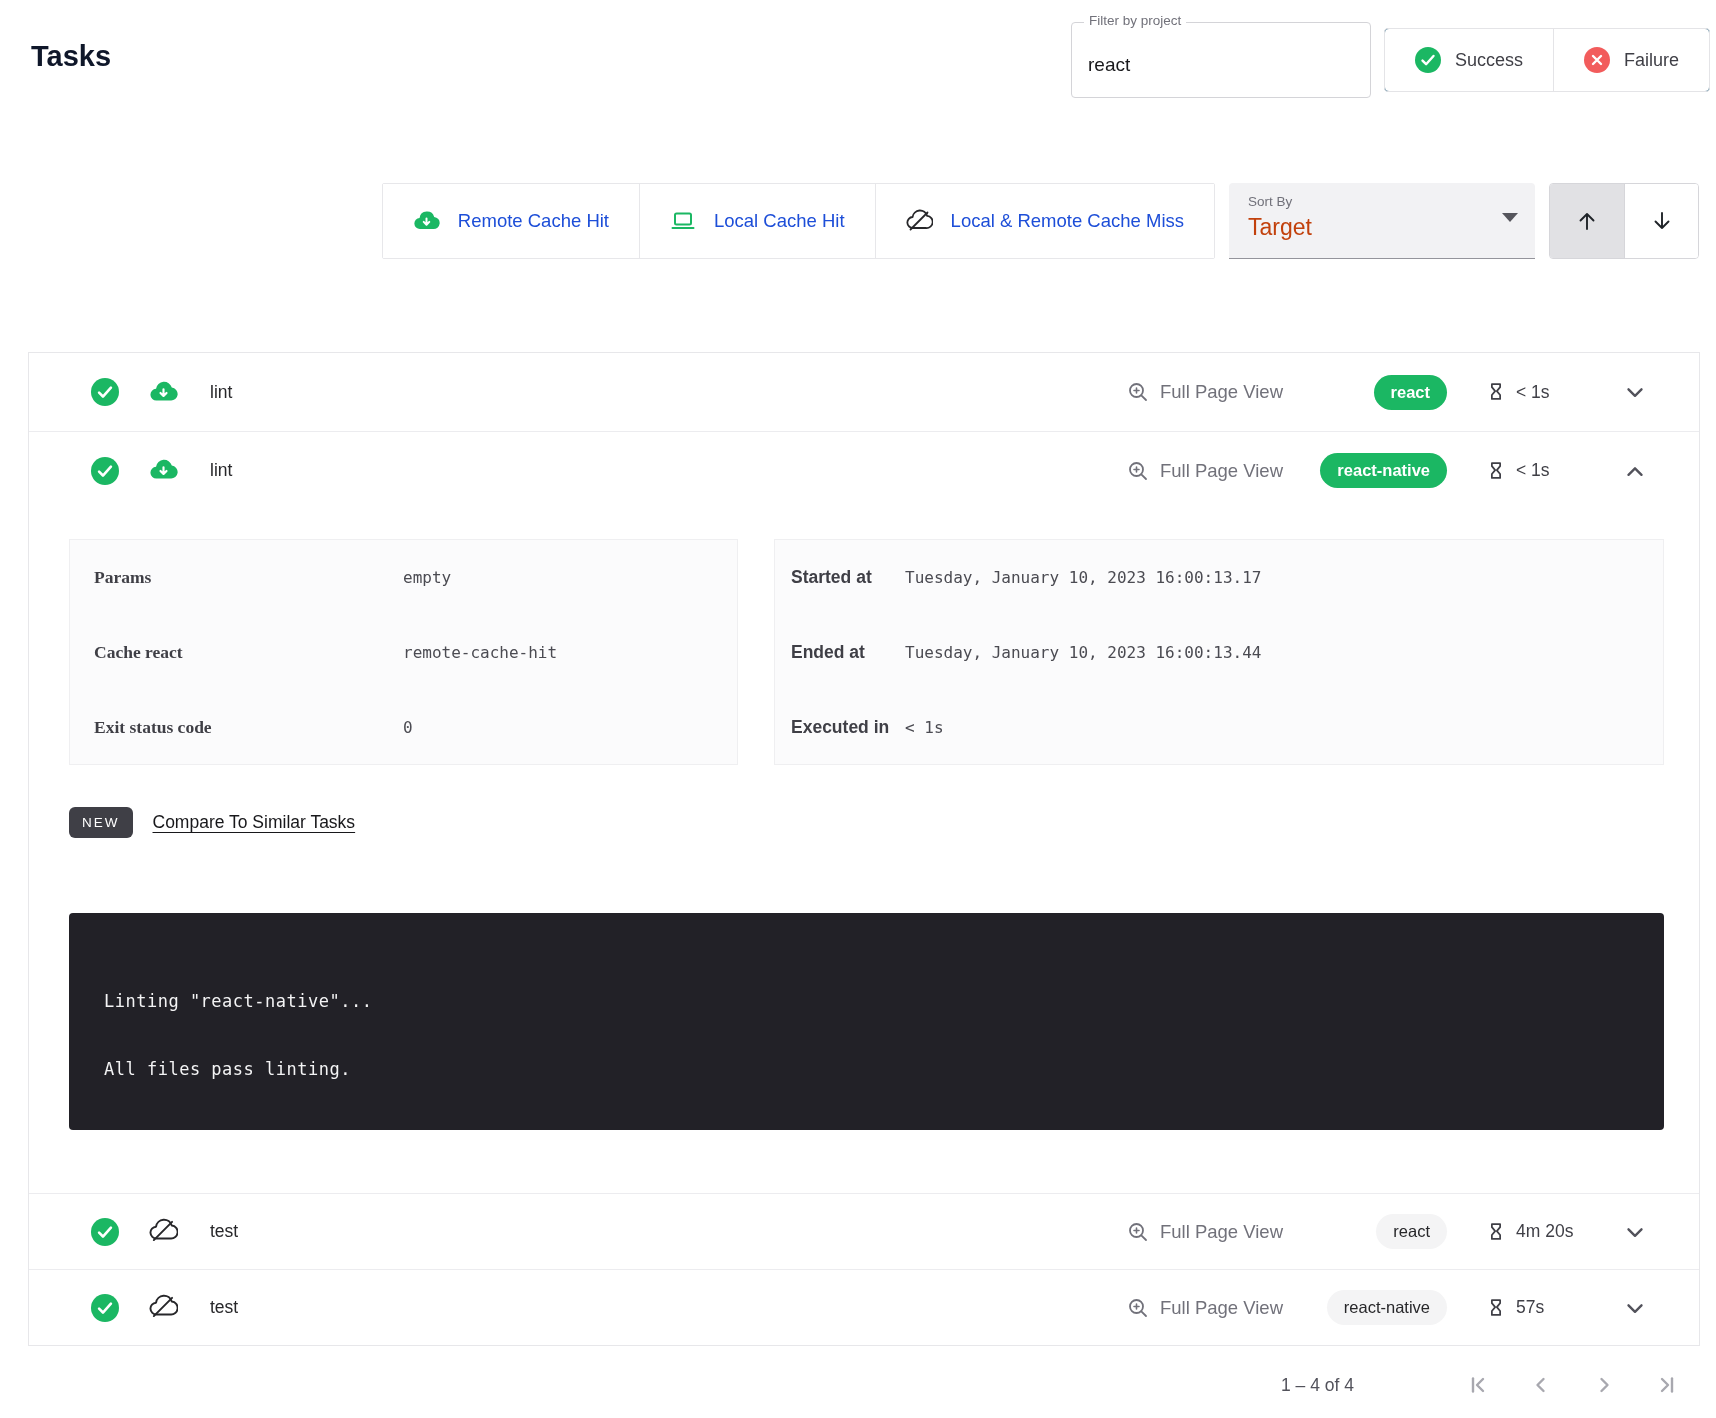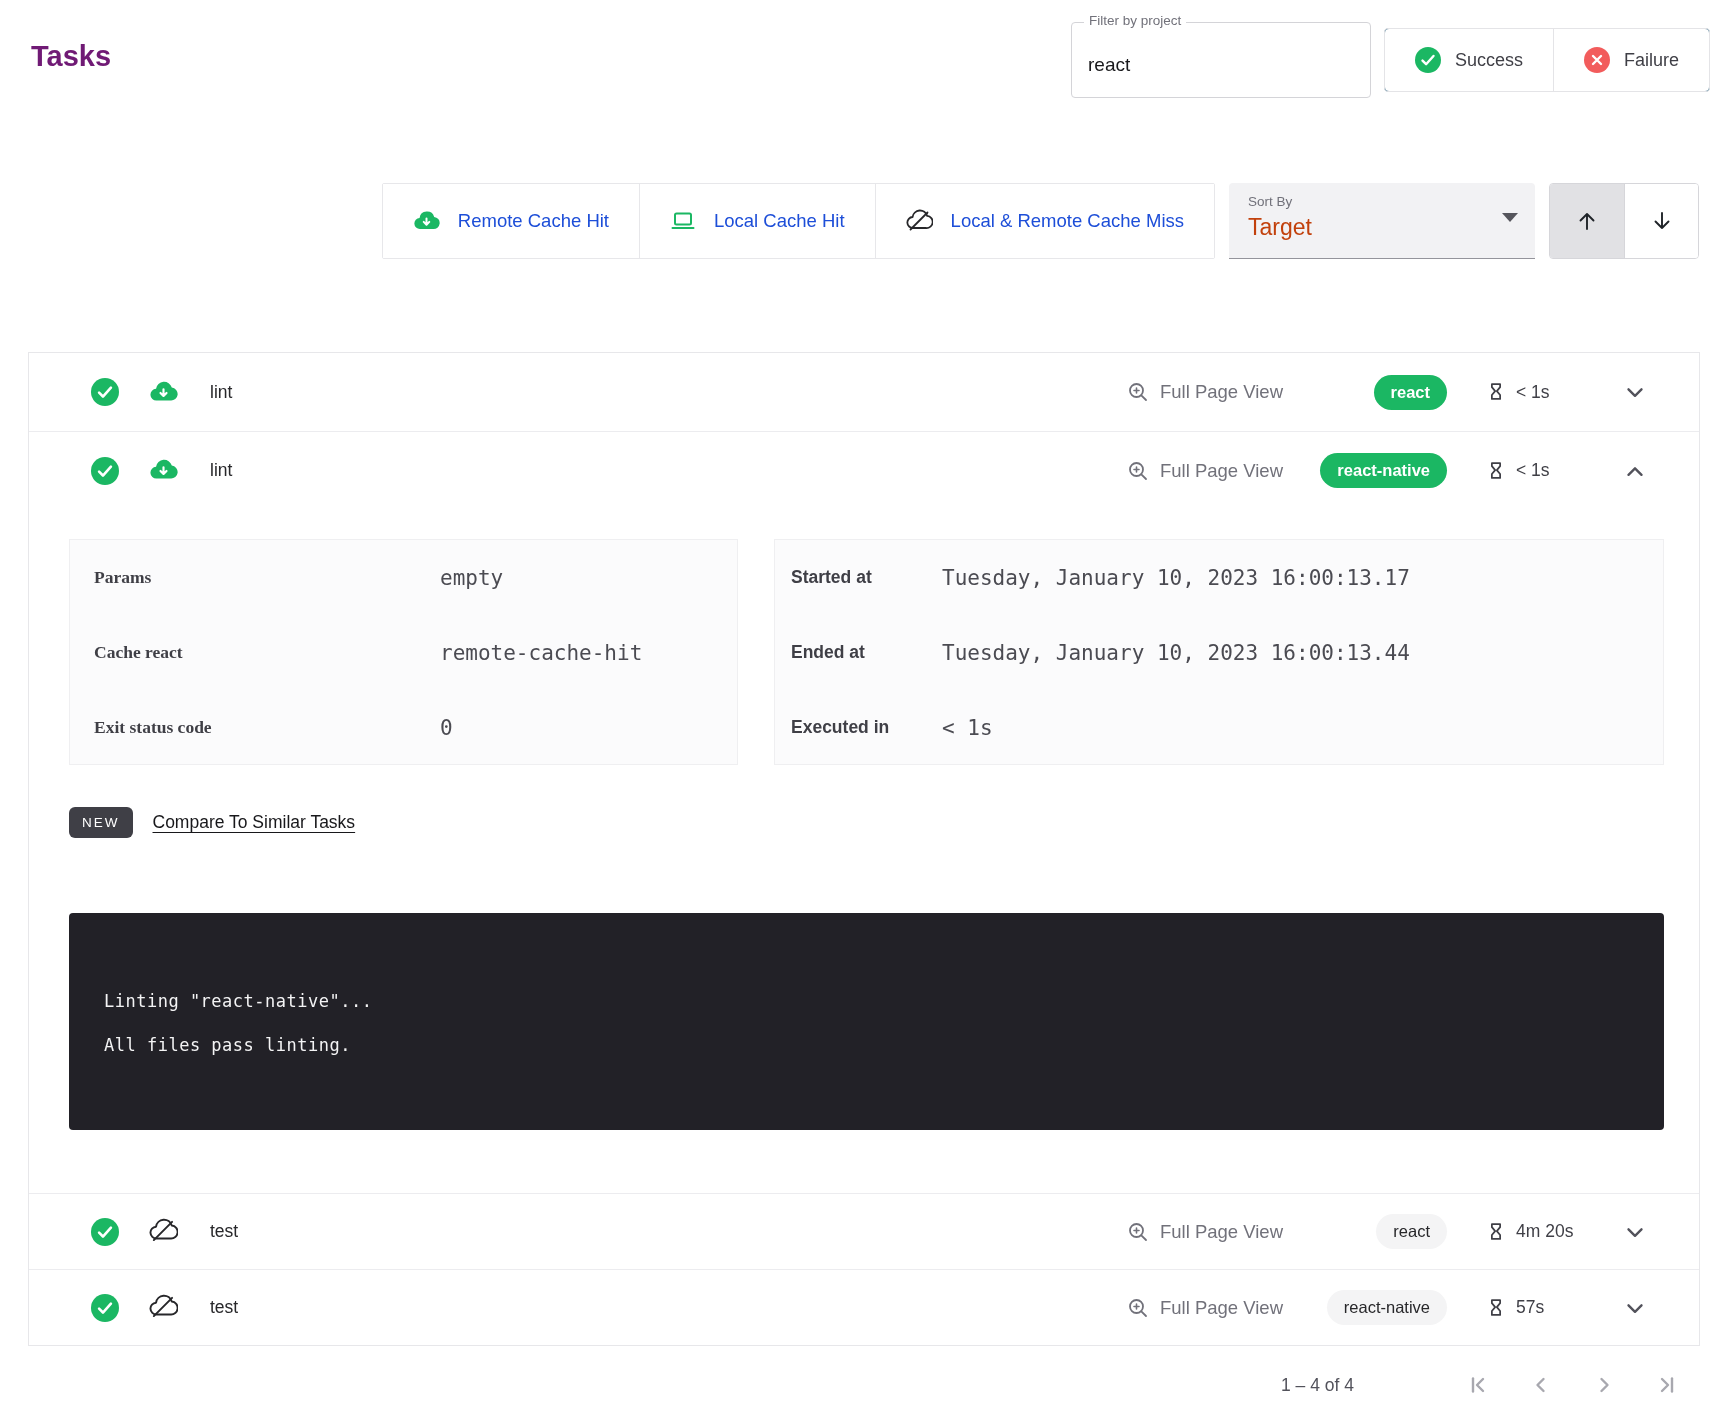--- a/index.html
+++ b/index.html
@@ -1,21 +1,21 @@
 <!DOCTYPE html>
 <html><head>
 <meta charset="utf-8">
 <style>
   * { margin:0; padding:0; box-sizing:border-box; }
   html,body { background:#fff; }
   body { font-family:"Liberation Sans", sans-serif; color:#27272a; }
   .page { position:relative; width:1716px; height:1418px; overflow:hidden; background:#fff; }
 
   
-  .page-title { position:absolute; top:40px; left:31px; font-size:29px; font-weight:700; color:#701a75; }
+  .page-title { position:absolute; top:40px; left:31px; font-size:29px; font-weight:700; color:#0f172a; }
 
   .filter-box { position:absolute; top:22px; left:1071px; width:300px; height:76px;
     border:1px solid #d4d4d8; border-radius:4px; background:#fff; }
   .filter-box .float-label { position:absolute; top:-10px; left:12px; background:#fff; padding:0 5px;
     font-size:13.5px; color:#71717a; }
   .filter-box input { border:0; outline:none; width:100%; height:100%; padding:10px 16px 0 16px;
     font-size:19px; color:#18181b; font-family:"Liberation Sans", sans-serif; background:transparent; }
 
   .status-group { position:absolute; top:28px; left:1384px; height:64px; display:flex;
     border:1px solid #e4e4e7; border-radius:4px; background:#0c4a6e; }
@@ -64,30 +64,30 @@
   
   .expanded { padding:30px 35px 63px 40px; background:#fff; }
   .panels { display:flex; gap:36px; }
   .panel { background:#fbfbfc; border:1px solid #efeff1; height:226px; padding-top:0; }
   .panel.left { width:669px; }
   .panel.right { flex:1; }
   .detail-row { height:75px; display:flex; align-items:center; }
   .detail-label { font-size:17.5px; font-weight:700; color:#3f3f46; }
   .panel.left .detail-label { margin-left:24px; width:309px;font-family:Liberation Serif, serif; }
   .panel.right .detail-label { margin-left:16px; width:114px; }
-  .detail-value { font-family:"DejaVu Sans Mono", monospace; font-size:21px; color:#4b4b52;margin-left:37px; }
+  .detail-value { font-family:"DejaVu Sans Mono", monospace; font-size:16px; color:#4b4b52; }
 
   .compare-row { margin-top:42px; display:flex; align-items:center; gap:20px; }
   .new-badge { background:#3f3f46; color:#fff; font-size:13.5px; letter-spacing:2px; font-weight:500;
     padding:8px 13px; border-radius:6px; }
   .compare-link { font-size:17.5px; color:#18181b; text-decoration:underline; text-underline-offset:4px; cursor:pointer; }
 
   .terminal { margin-top:75px; height:217px; background:#222127; border-radius:4px; padding:78px 0 0 35px; }
   .terminal-line { font-family:"DejaVu Sans Mono", monospace; font-size:17px; color:#f4f4f5; letter-spacing:0.5px; }
-  .terminal-line + .terminal-line { margin-top:24px; }
+  .terminal-line + .terminal-line { margin-top:48px; }
 
   .task-row.small { height:76px; }
 
   
   .pagination { position:absolute; top:1372px; right:36px; display:flex; align-items:center; }
   .page-range { font-size:17.5px; color:#52525b; margin-right:74px; }
   .pg-btn { width:26px; height:26px; border:0; background:transparent; cursor:pointer; display:flex;
     align-items:center; justify-content:center; margin-left:37px; padding:0; }
 
   .icon { display:inline-flex; align-items:center; justify-content:center; }

